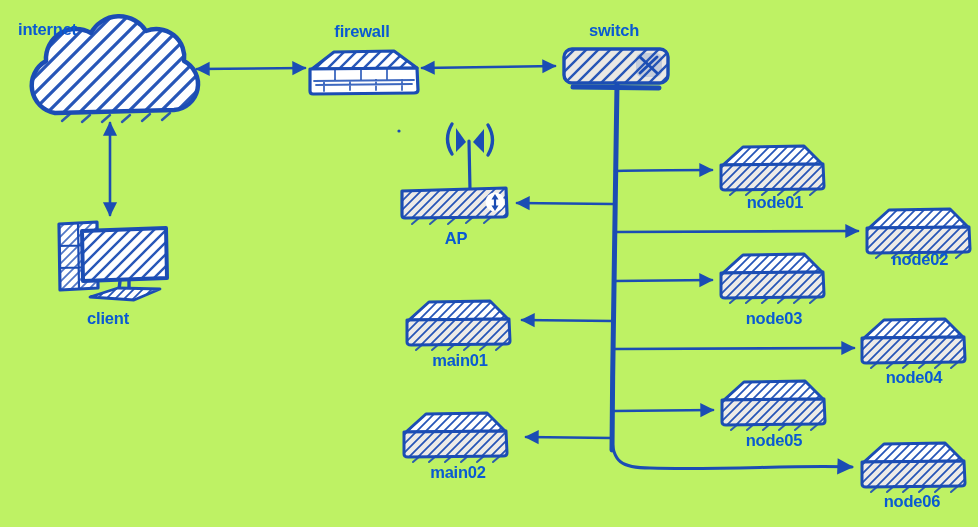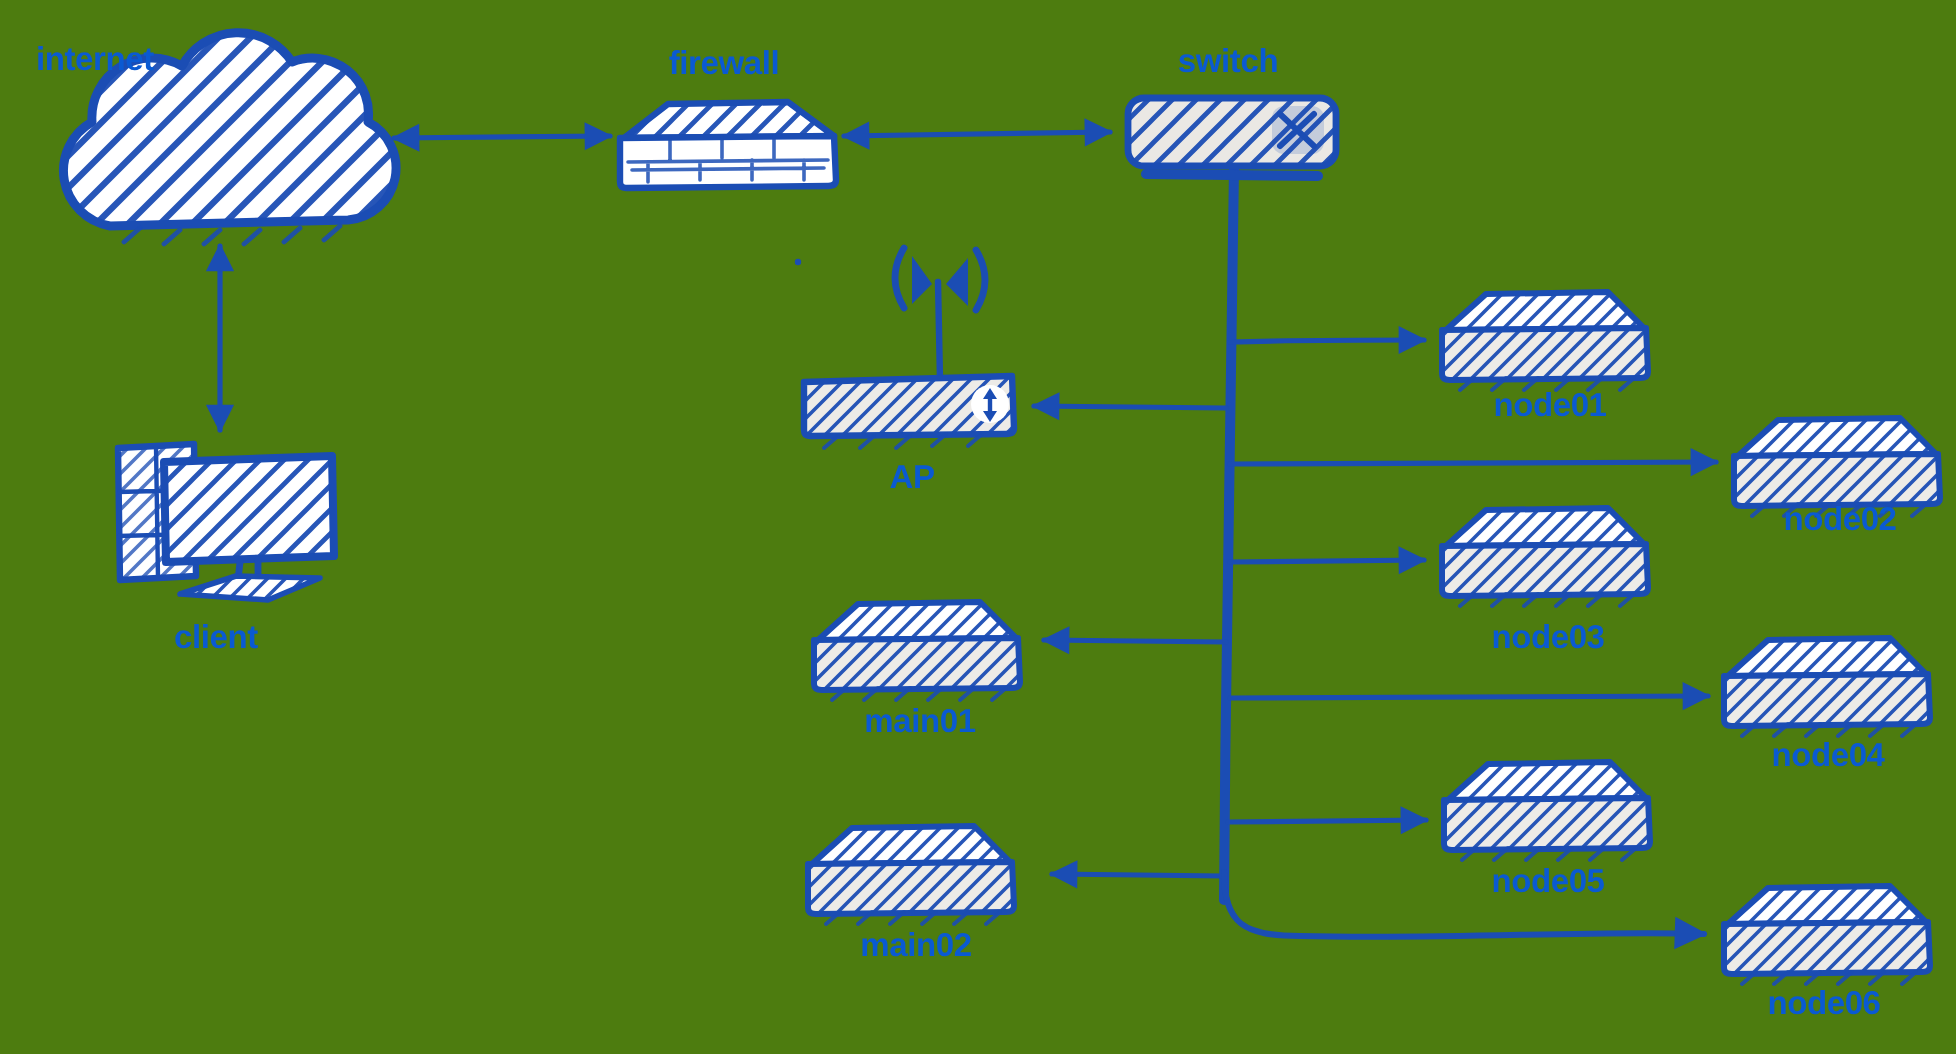--- a/index.html
+++ b/index.html
@@ -1,16 +1,16 @@
 <!DOCTYPE html>
 <html><head>
 <meta charset="utf-8">
 <style>
   html,body{margin:0;padding:0;background:#ffffff;}
-  .canvas{position:relative;width:978px;height:527px;background:#4d7c0f;overflow:hidden;
+  .canvas{position:relative;width:978px;height:527px;background:#bef264;overflow:hidden;
           font-family:"Liberation Sans",sans-serif;}
   svg{display:block;}
   .lbl{fill:#0a5ad2;font-size:16.5px;font-weight:700;letter-spacing:-0.2px;
        font-family:"Liberation Sans",sans-serif;}
 </style>
 </head>
 <body>
 
 <div class="canvas">
 <svg width="978" height="527" viewBox="0 0 978 527">

